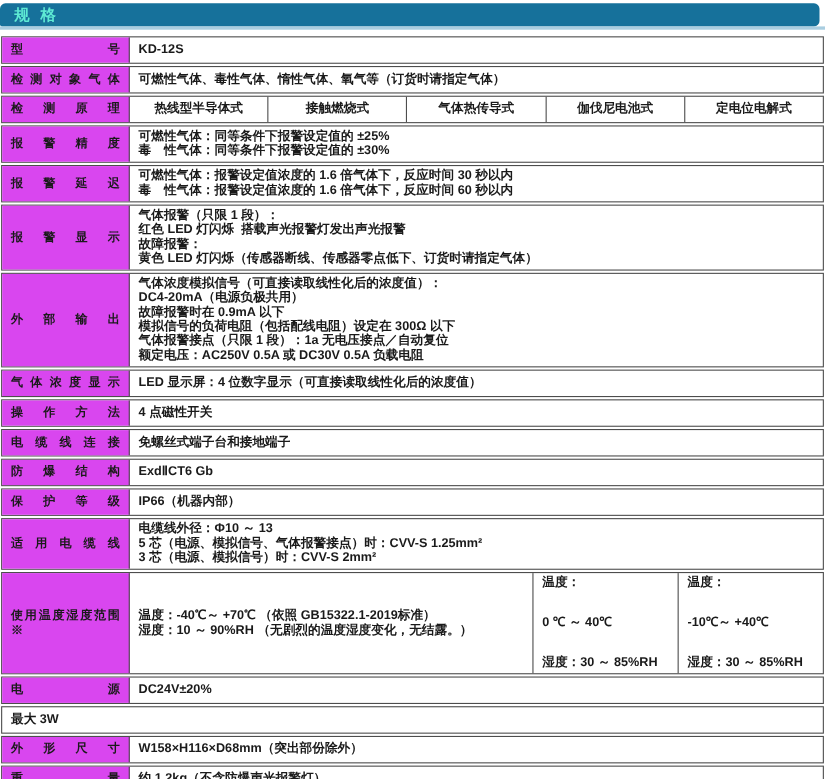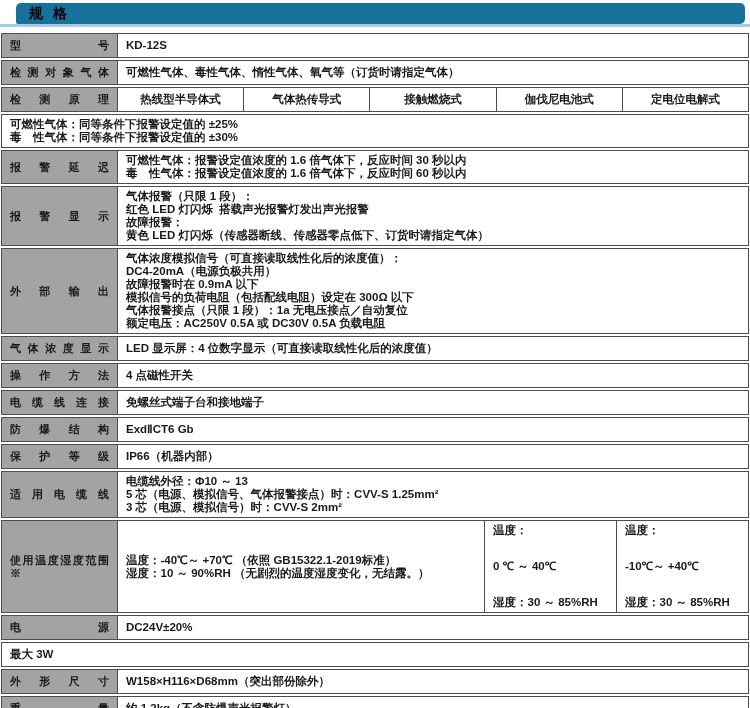--- a/index.html
+++ b/index.html
@@ -7,46 +7,46 @@
   body {
     width: 750px;
     background: #ffffff;
     font-family: "Liberation Sans", sans-serif;
     color: #1a1a1a;
     -webkit-font-smoothing: antialiased;
   }
   
   .header-wrap { margin-top: 3px; }
   .header-bar {
-    margin-left: 16px;
+    margin-left: 0;
     margin-right: 5px;
     height: 21px;
     border-radius: 5px 5px 5px 2px;
     display: flex;
     align-items: center;
     padding-left: 13px;
-    color: #000000;
+    color: #5eead4;
     font-weight: bold;
     font-size: 14px;
     letter-spacing: 3px;
   }
   .header-underline { height: 3px; width: 750px; }
   
   .spec-table { margin: 6px 1px 0 1px; }
   .spec-row {
     display: flex;
     align-items: stretch;
     border: 1px solid #4d4d4d;
     background: #ffffff;
     margin-bottom: 2px;
   }
   .label-cell {
     flex: 0 0 116px;
     width: 116px;
-    background: #a3a3a3;
+    background: #d946ef;
     border-right: 1px solid #4d4d4d;
     display: flex;
     align-items: center;
     padding: 0 8px;
   }
   .label-text {
     width: 100%;
     font-size: 11px;
     line-height: 13px;
     font-weight: bold;
@@ -119,27 +119,30 @@
       <div class="value-cell">
         <div class="value-line">可燃性气体、毒性气体、惰性气体、氧气等（订货时请指定气体）</div>
       </div>
     </div>
     <div class="spec-row">
       <div class="label-cell">
         <span class="label-text">检测原理</span>
       </div>
       <div class="cols-cell">
         <div class="col-item">热线型半导体式</div>
+        <div class="col-item">接触燃烧式</div>
         <div class="col-item">气体热传导式</div>
-        <div class="col-item">接触燃烧式</div>
         <div class="col-item">伽伐尼电池式</div>
         <div class="col-item">定电位电解式</div>
       </div>
     </div>
     <div class="spec-row">
+      <div class="label-cell">
+        <span class="label-text">报警精度</span>
+      </div>
       <div class="value-cell multi">
         <div class="value-line">可燃性气体：同等条件下报警设定值的 ±25%</div>
         <div class="value-line">毒　性气体：同等条件下报警设定值的 ±30%</div>
       </div>
     </div>
     <div class="spec-row">
       <div class="label-cell">
         <span class="label-text">报警延迟</span>
       </div>
       <div class="value-cell multi">

